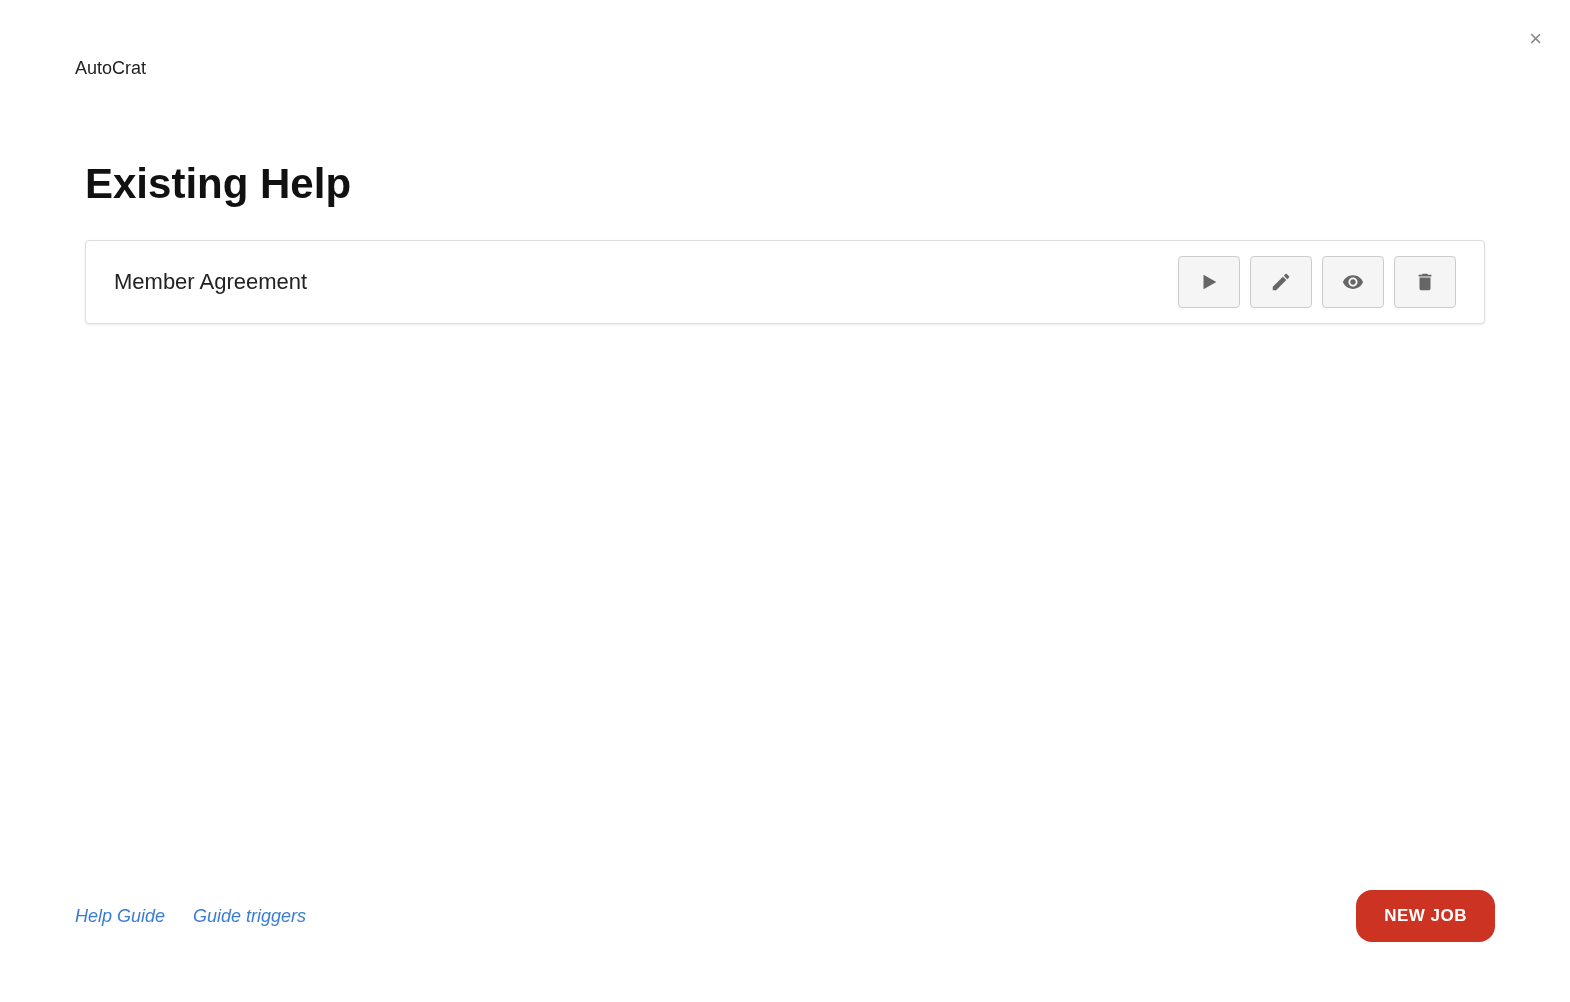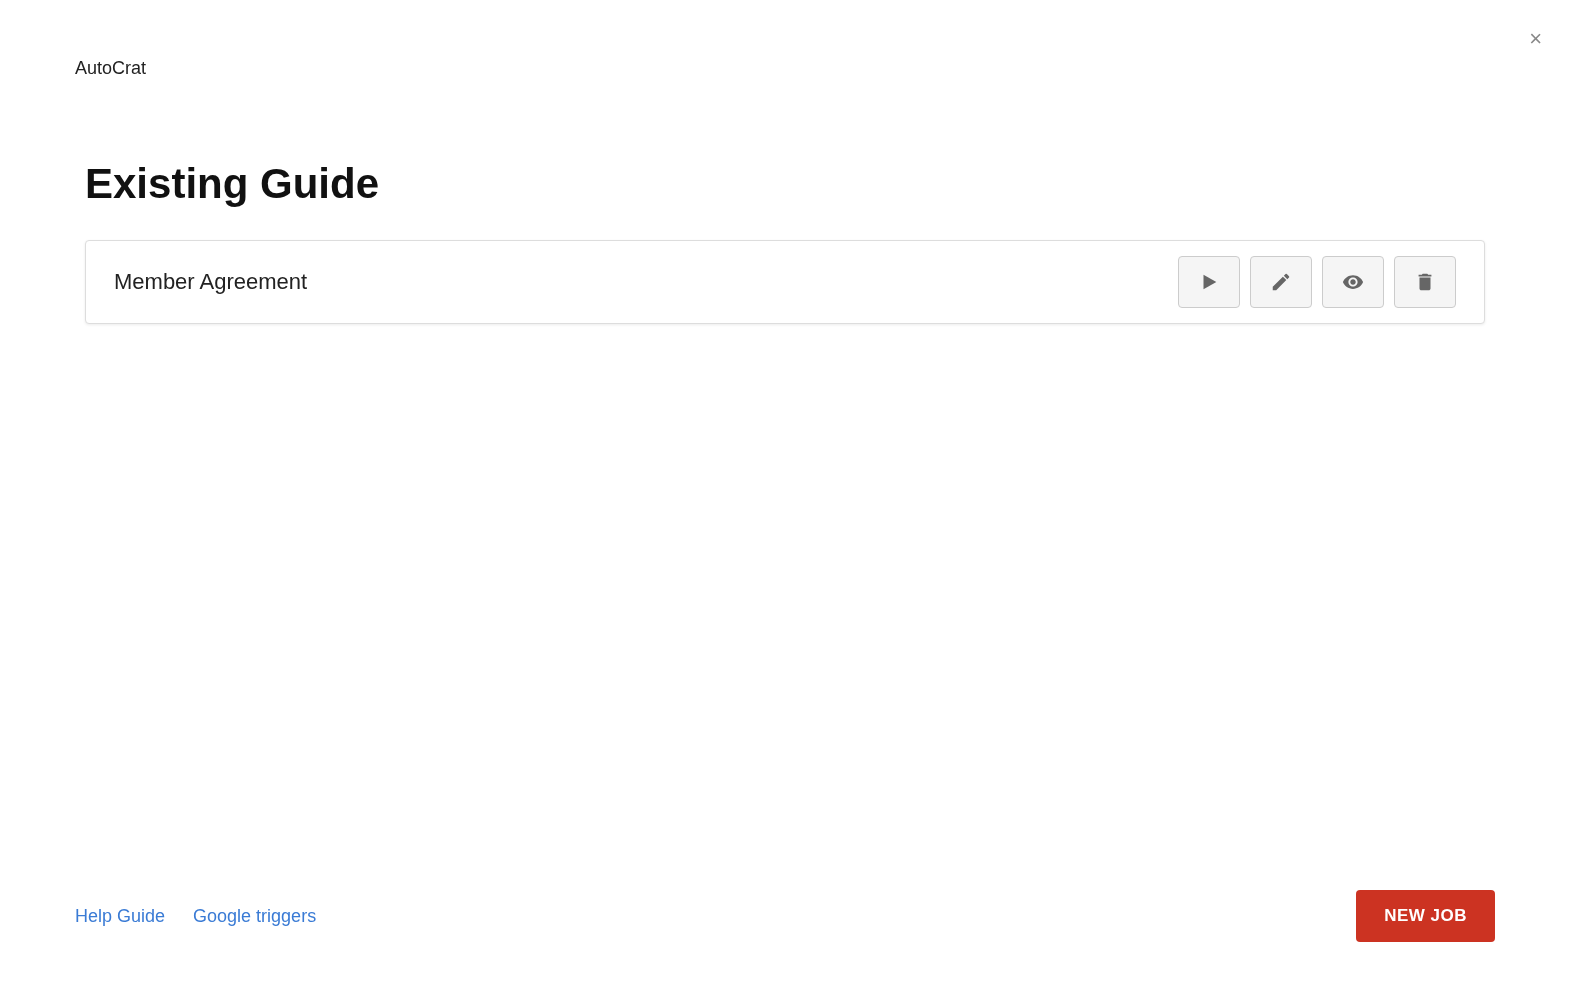--- a/index.html
+++ b/index.html
@@ -109,49 +109,50 @@
       left: 75px;
       right: 75px;
       display: flex;
       align-items: center;
       justify-content: space-between;
     }
 
     .footer-links {
       display: flex;
       gap: 28px;
+      font-style: italic;
     }
 
     .footer-link {
       font-size: 18px;
       color: #3a7bd5;
       text-decoration: none;
       cursor: pointer;
     }
 
     .new-job-button {
       background: #cc3322;
       color: #ffffff;
       border: none;
-      border-radius: 4px;
+      border-radius: 16px;
       padding: 16px 28px;
       font-size: 17px;
       font-weight: 700;
       letter-spacing: 0.5px;
       cursor: pointer;
     }
   </style>
 </head>
 <body>
 
 <div class="app-title">AutoCrat</div>
 
 <button class="close-button">×</button>
 
-<h1 class="page-heading">Existing Guide</h1>
+<h1 class="page-heading">Existing Help</h1>
 
 <div class="jobs-container">
 
   <div class="job-row">
     <span class="job-name">Member Agreement</span>
     <div class="job-actions">
       <button class="action-btn" title="Run">
         <svg viewBox="0 0 24 24">
           <polygon points="6,4 20,12 6,20" fill="#666666"></polygon>
         </svg>
@@ -173,16 +174,16 @@
       </button>
     </div>
   </div>
 
 
 </div>
 
 <div class="footer">
   <div class="footer-links">
     <a class="footer-link">Help Guide</a>
-    <a class="footer-link">Google triggers</a>
+    <a class="footer-link">Guide triggers</a>
   </div>
   <button class="new-job-button">NEW JOB</button>
 </div>
 
 </body></html>

